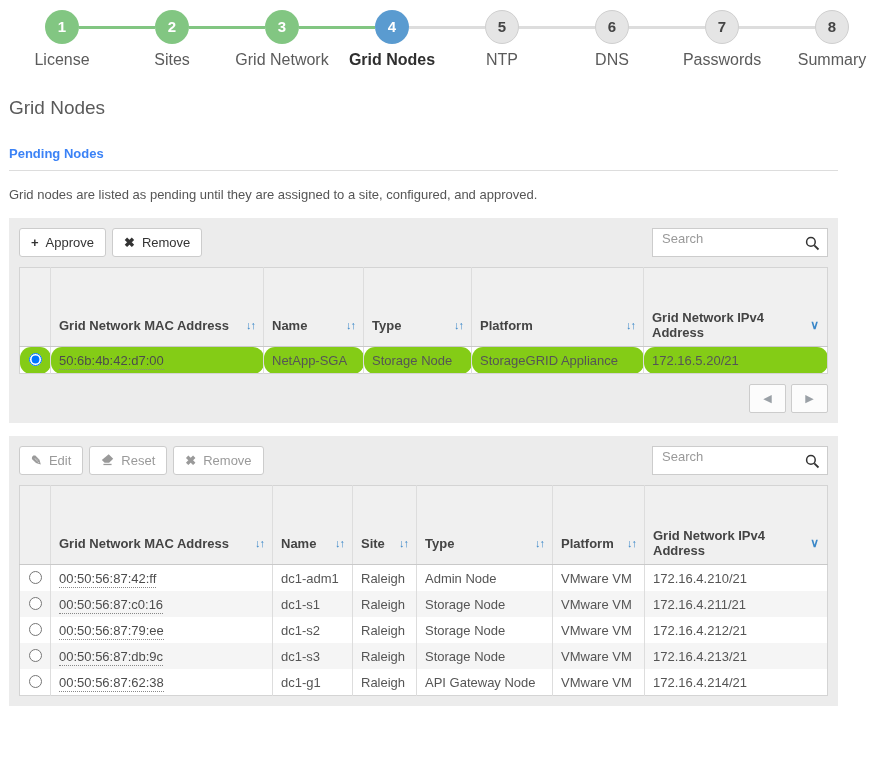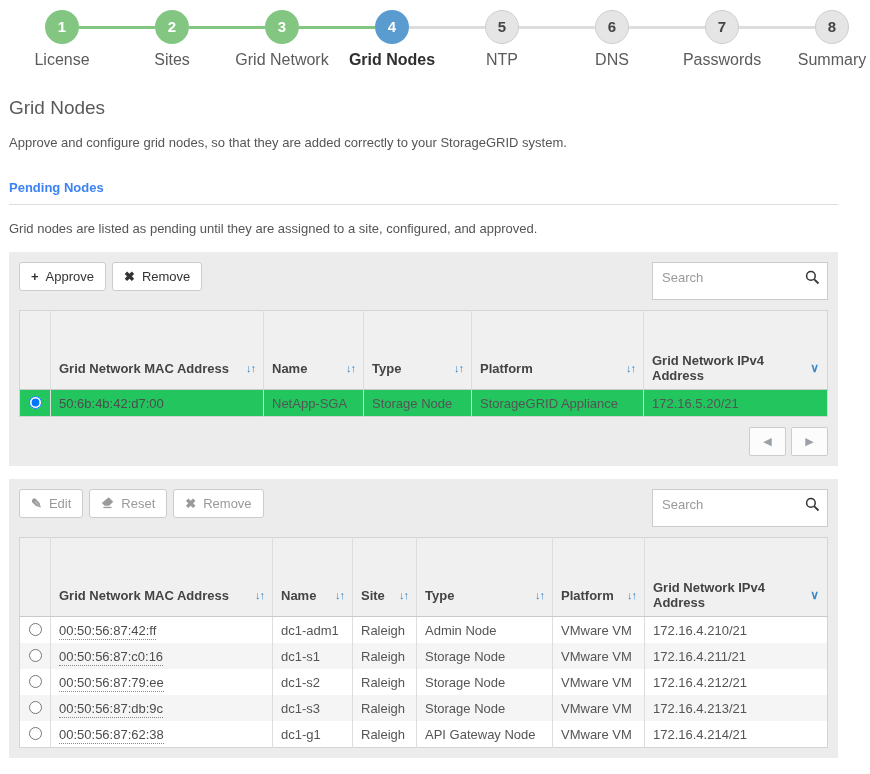--- a/index.html
+++ b/index.html
@@ -40,39 +40,39 @@
   .btn-group { display:flex; gap:6px; }
   .btn {
     display:inline-flex; align-items:center; gap:7px;
     background:#fff; border:1px solid #ccc; border-radius:3px;
     padding:5px 11px; font-size:13px; color:#333; cursor:pointer; line-height:17px;
   }
   .btn .ico { font-size:13px; line-height:13px; font-weight:bold; }
   .btn.disabled { color:#9a9a9a; cursor:default; }
   .search { position:relative; width:176px; }
   .search input {
-    width:100%; height:38px; border:1px solid #ccc; background:#fff;
+    width:100%; height:29px; border:1px solid #ccc; background:#fff;
     padding:6px 30px 14px 9px; font-size:13px; color:#555;
     font-family:"Liberation Sans", sans-serif;
   }
   .search input::placeholder { color:#999; }
   .search .mag { position:absolute; right:8px; top:8px; cursor:pointer; }
   
   table { width:100%; border-collapse:collapse; background:#fff; border:1px solid #d4d4d4; font-size:13px; table-layout:fixed; }
   th {
     background:#f0f0f0; font-weight:bold; color:#444; text-align:left;
     padding:6px 8px; border-bottom:1px solid #c9c9c9; border-right:1px solid #ddd;
   }
   th:last-child, td:last-child { border-right:none; }
   .th-inner { display:flex; justify-content:space-between; align-items:center; gap:4px;margin-top:36px; }
   .sort-glyph { color:#3a87c8; font-size:11px; font-weight:bold; letter-spacing:-1px; white-space:nowrap; }
   .chev-glyph { color:#3a87c8; font-size:12px; font-weight:bold; }
   td { padding:4px 8px; border-right:1px solid #ddd; color:#555; overflow:hidden; white-space:nowrap; }
   tr.striped td { background:#f5f5f5; }
-  tr.selected td { background:#22c55e; }
+  tr.selected td { background:#84cc16;border-radius:11px; }
   th.radio-cell, td.radio-cell { text-align:center; padding:4px 2px; }
   input[type=radio] { width:13px; height:13px; margin:2px 0 0; }
   .mac-text { color:#4c4c4c; border-bottom:1px dotted #888; padding-bottom:1px; }
   .pager { display:flex; justify-content:flex-end; gap:5px; margin-top:10px; }
   .pbtn {
     width:37px; height:29px; background:#fcfcfc; border:1px solid #ccc; border-radius:2px;
     display:flex; align-items:center; justify-content:center;
     color:#9aa0a6; font-size:11px; cursor:pointer;
   }
 </style>
@@ -116,21 +116,20 @@
   </div>
 
   <div class="step upcoming">
     <div class="circle">8</div>
     <div class="step-label">Summary</div>
   </div>
 </div>
 
 <div class="content">
   <h1 class="page-title">Grid Nodes</h1>
-  <p class="desc">Approve and configure grid nodes, so that they are added correctly to your StorageGRID system.</p>
 
   <h2 class="section-heading">Pending Nodes</h2>
   <p class="desc">Grid nodes are listed as pending until they are assigned to a site, configured, and approved.</p>
 
   <div class="panel">
     <div class="toolbar">
       <div class="btn-group">
   <button class="btn">
     <span class="ico">+</span>
     <span class="btn-label">Approve</span>

